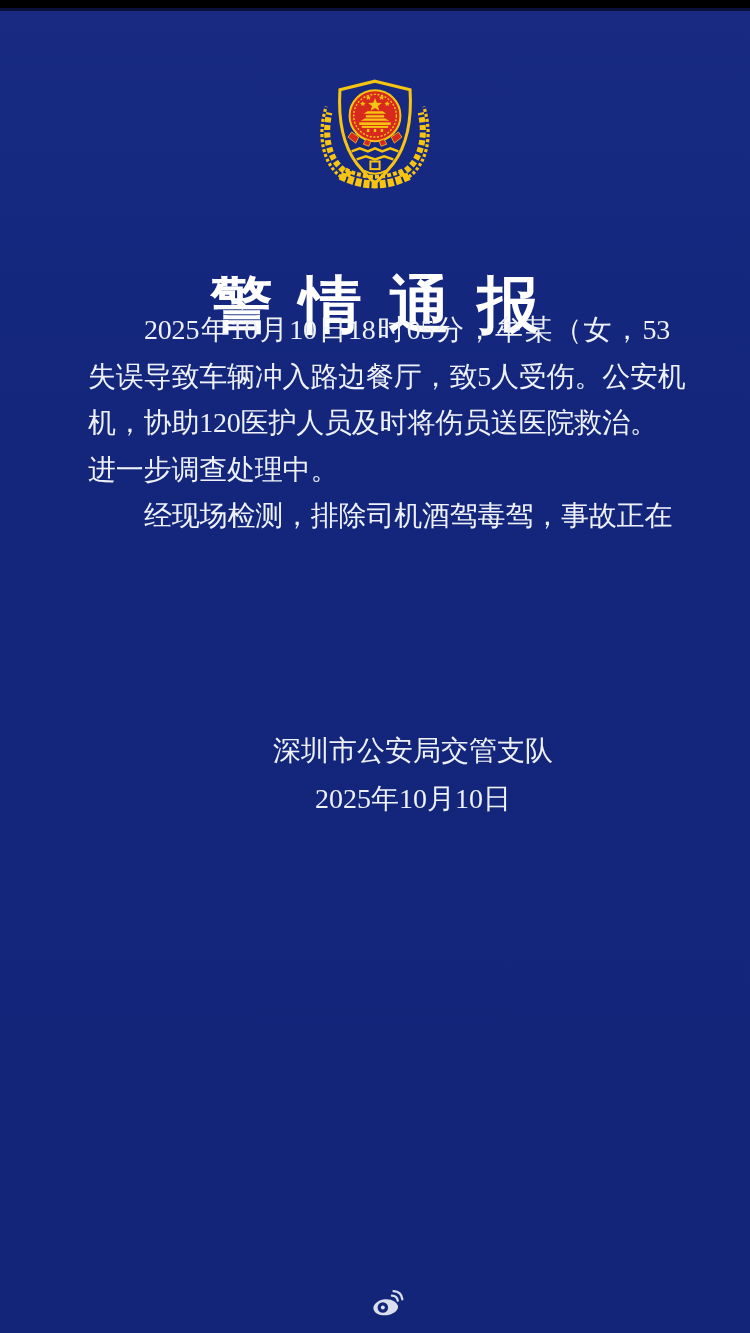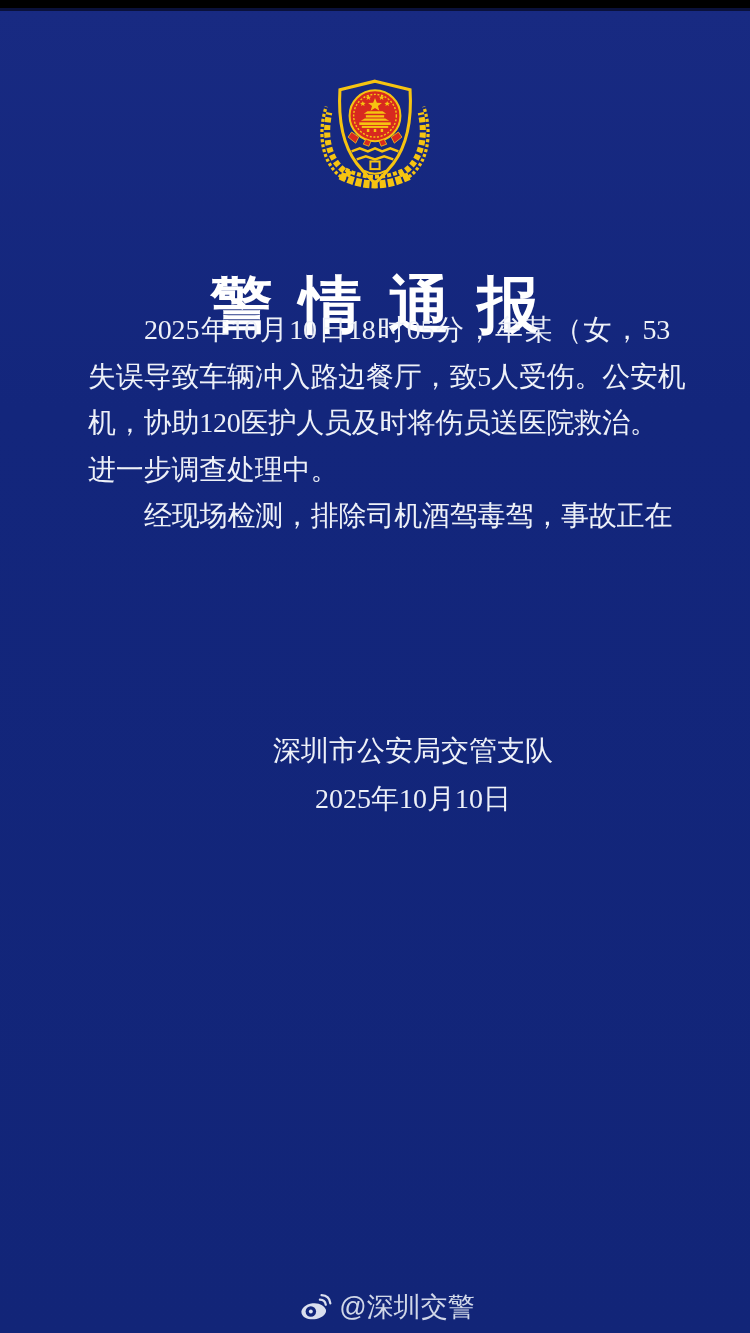--- a/index.html
+++ b/index.html
@@ -146,16 +146,15 @@
   </div>
 
   <div class="footer">
     <svg class="weibo-icon" viewBox="0 0 34 29">
       <path d="M14 10.2 C6.5 11.2 1.6 16 2.6 20.4 C3.7 25.3 11 27.8 18 26.3 C25 24.8 29 20.4 27.6 16.4 C26.5 13.4 21 9.2 14 10.2 Z" fill="rgba(235,239,248,0.92)"></path>
       <circle cx="12.2" cy="18.6" r="5.4" fill="#13267c"></circle>
       <circle cx="12.2" cy="18.6" r="2" fill="rgba(235,239,248,0.95)"></circle>
       <path d="M21.5 6.5 Q26.6 6.6 27.6 11.6" fill="none" stroke="rgba(235,239,248,0.92)" stroke-width="2.3" stroke-linecap="round"></path>
       <path d="M23.2 1.8 Q31.4 2.1 32.3 10.2" fill="none" stroke="rgba(235,239,248,0.92)" stroke-width="2.3" stroke-linecap="round"></path>
     </svg>
-    <span>@深圳交警</span>
   </div>
 
 </div>
 
 </body></html>

